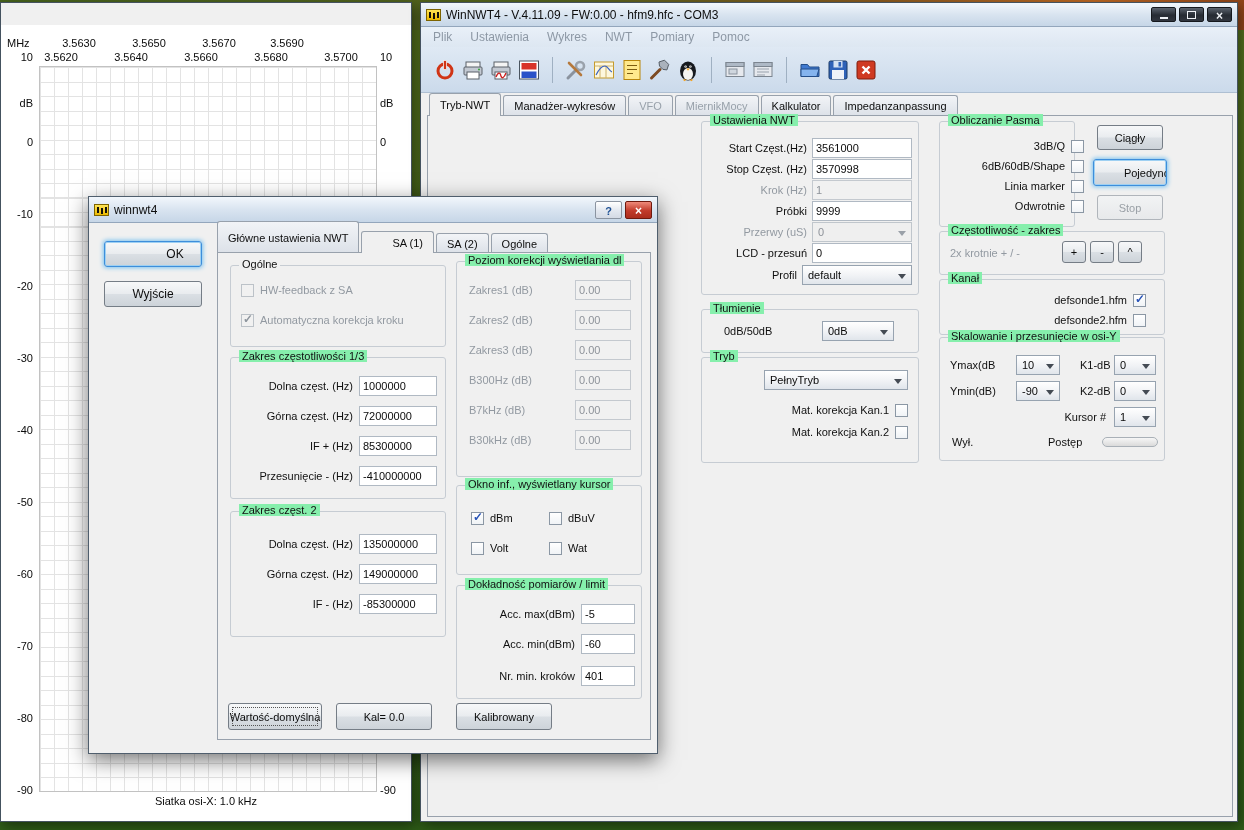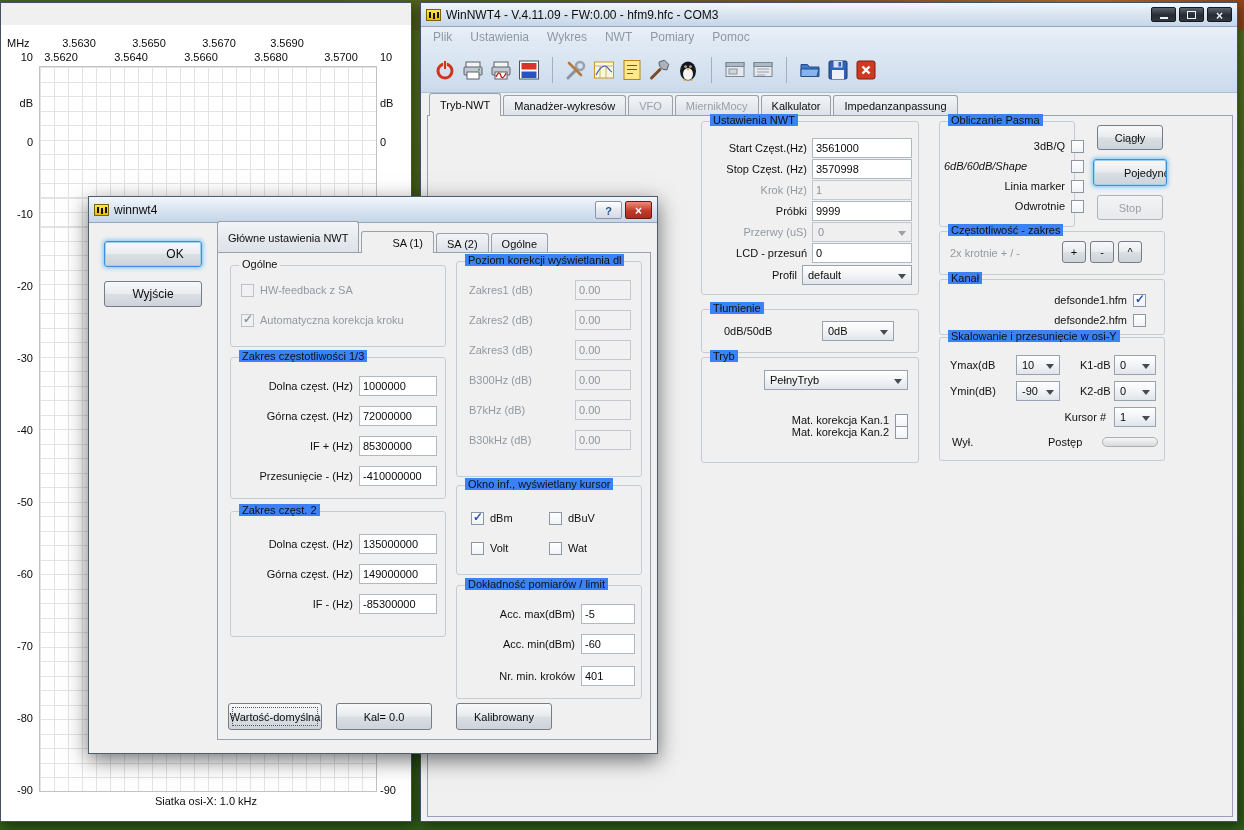--- a/index.html
+++ b/index.html
@@ -45,21 +45,21 @@
 .tbtn{width:28px;height:28px;display:flex;align-items:center;justify-content:center;}
 .tsep{width:1px;height:26px;background:#9fb0c2;margin:0 9px;}
 .tabbar{position:absolute;display:flex;align-items:flex-end;}
 .tab{display:flex;align-items:center;height:21px;padding:0 10px;margin-right:2px;font-size:11px;color:#0d0d0d;
  background:linear-gradient(#f2f4f7,#dce1e8);border:1px solid #98a1ac;border-bottom:none;border-radius:3px 3px 0 0;position:relative;}
 .tab-active{background:#f0f0f0;height:23px;z-index:6;}
 .tab-dis{color:#98a1aa;}
 .panel{position:absolute;background:#f0f0f0;border:1px solid #98a1ac;}
 
 .group{position:absolute;border:1px solid #c6ccd3;border-radius:3px;z-index:5;}
-.gtitle{position:absolute;top:-8px;left:8px;padding:0 3px;background:#3b82f6;font-size:11px;color:#101010;white-space:nowrap;}
+.gtitle{position:absolute;top:-8px;left:8px;padding:0 3px;background:#86efac;font-size:11px;color:#101010;white-space:nowrap;}
 .lbl{font-size:11px;color:#101010;white-space:nowrap;}
 .lbl-dis{color:#9299a1;}
 .frow{position:absolute;display:flex;align-items:center;height:20px;}
 .tin{height:20px;border:1px solid #b0b9c3;background:#fff;font-family:"Liberation Sans",sans-serif;font-size:11px;color:#0a0a0a;padding:0 3px;}
 .tin-dis{background:#f1f1f1;color:#8d9299;border-color:#c4c9cf;}
 .combo{position:relative;height:20px;border:1px solid #97a3b0;background:linear-gradient(#ffffff,#f0f2f5 55%,#e0e5eb);
  display:flex;align-items:center;padding:0 17px 0 5px;font-size:11px;color:#0a0a0a;}
 .combo::after{content:"";position:absolute;right:5px;top:8px;border:4px solid transparent;border-top:5px solid #444b54;}
 .combo-dis{color:#8d9299;background:#efefef;border-color:#c0c6cc;}
 .combo-dis::after{border-top-color:#9aa0a8;}
@@ -309,38 +309,38 @@
     <div class="combo" style="position:absolute;left:120px;top:11px;width:72px;">
           <span>0dB</span>
         </div>
   </div>
 
   <div class="group" style="left:280px;top:354px;width:218px;height:106px;">
     <span class="gtitle">Tryb</span>
     <div class="combo" style="position:absolute;left:62px;top:12px;width:144px;">
           <span>PełnyTryb</span>
         </div>
-    <div class="frow" style="left:6px;top:52px;width:200px;">
+    <div class="frow" style="left:6px;top:42px;width:200px;">
       <span class="lbl" style="flex:1;text-align:right;margin-right:6px;">Mat. korekcja Kan.1</span>
       <span class="cb"></span>
     </div>
     <div class="frow" style="left:6px;top:64px;width:200px;">
       <span class="lbl" style="flex:1;text-align:right;margin-right:6px;">Mat. korekcja Kan.2</span>
       <span class="cb"></span>
     </div>
   </div>
 
   <div class="group" style="left:518px;top:118px;width:136px;height:106px;">
     <span class="gtitle">Obliczanie Pasma</span>
     <div class="frow" style="left:4px;top:14px;width:140px;">
       <span class="lbl" style="flex:1;text-align:right;margin-right:6px;">3dB/Q</span>
       <span class="cb"></span>
     </div>
     <div class="frow" style="left:4px;top:34px;width:140px;">
-      <span class="lbl" style="flex:1;font-style:italic;">6dB/60dB/Shape</span>
+      <span class="lbl" style="flex:1;text-align:right;margin-right:6px;">6dB/60dB/Shape</span>
       <span class="cb"></span>
     </div>
     <div class="frow" style="left:4px;top:54px;width:140px;">
       <span class="lbl" style="flex:1;text-align:right;margin-right:6px;">Linia marker</span>
       <span class="cb"></span>
     </div>
     <div class="frow" style="left:4px;top:74px;width:140px;">
       <span class="lbl" style="flex:1;text-align:right;margin-right:6px;">Odwrotnie</span>
       <span class="cb"></span>
     </div>

